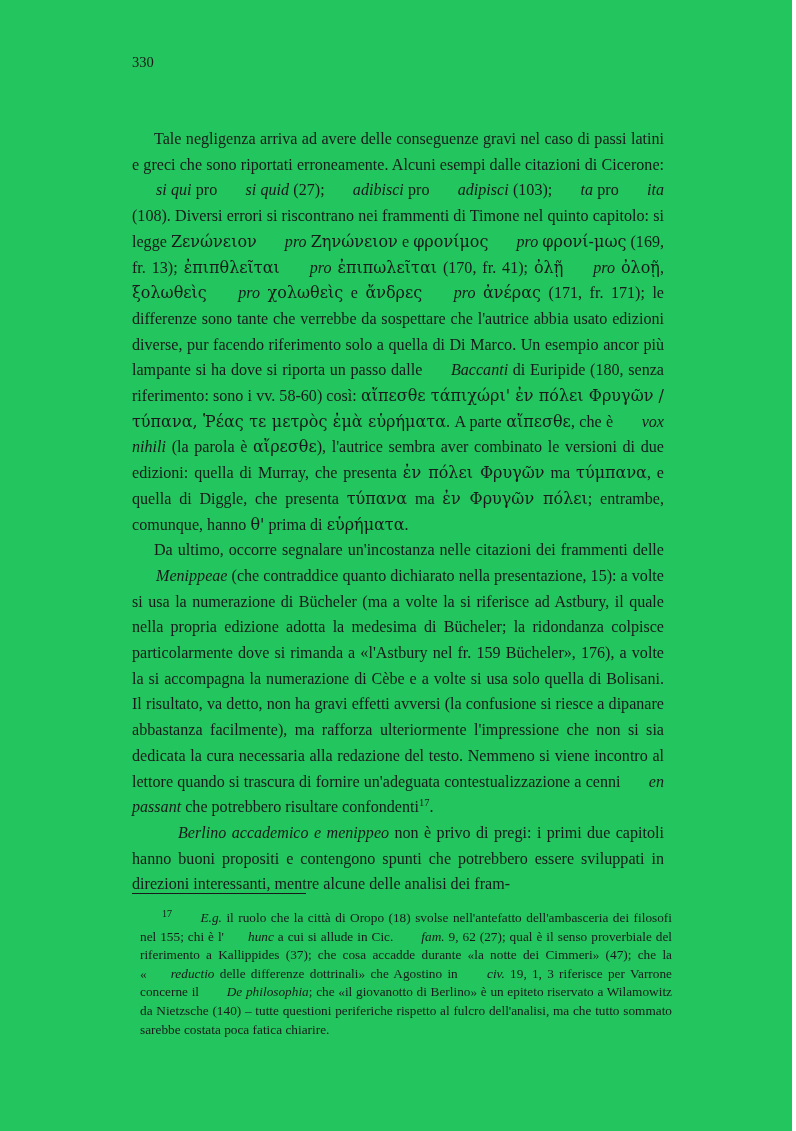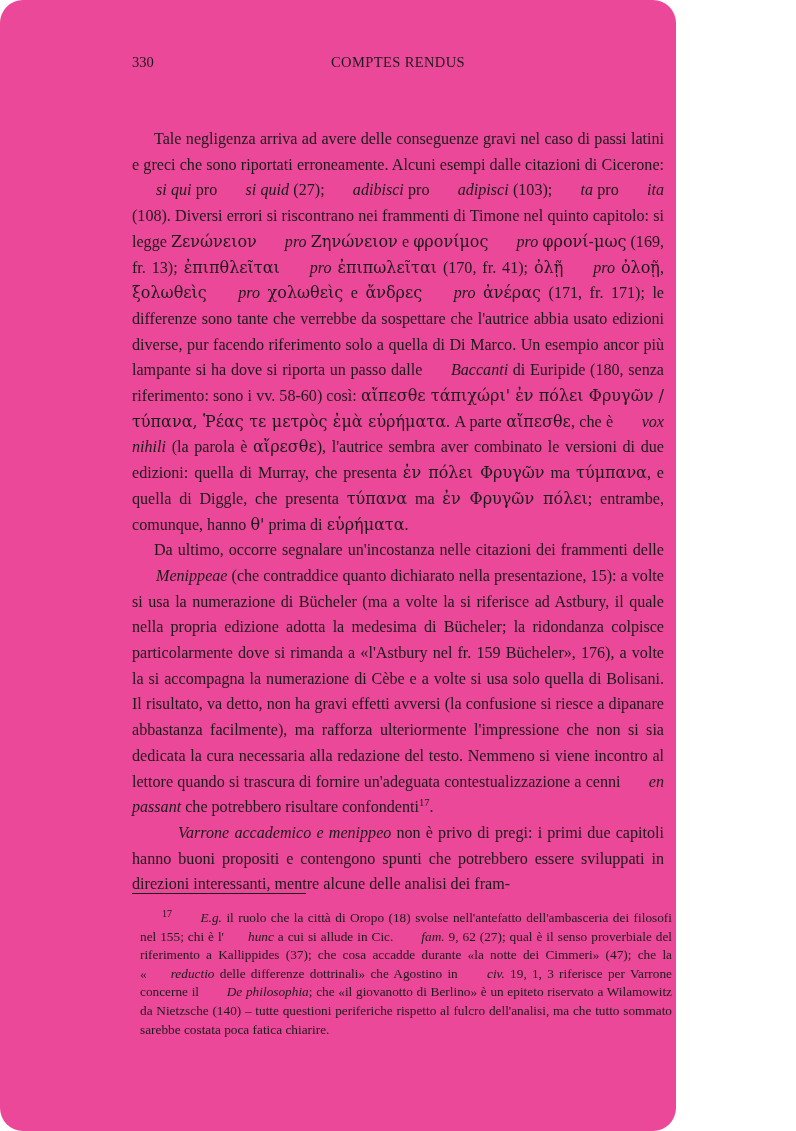--- a/index.html
+++ b/index.html
@@ -2,27 +2,26 @@
 <html><head>
 <meta charset="utf-8">
 <style>
   html, body {
     margin: 0;
     padding: 0;
     background: #ffffff;
   }
   .page {
     position: relative;
-    width: 676px;
+    width: 792px;
     height: 1131px;
-    background: #ec4899;
+    background: #22c55e;
     font-family: "Liberation Serif", serif;
     color: #1a1a1a;
     box-sizing: border-box;
-    border-radius: 23px;
   }
   .header {
     position: absolute;
     top: 54px;
     left: 132px;
     width: 532px;
     height: 20px;
     font-size: 14.5px;
   }
   .header .folio {
@@ -100,27 +99,26 @@
     line-height: 0;
   }
 </style>
 </head>
 <body>
 
 <div class="page">
 
   <div class="header">
     <span class="folio">330</span>
-    <span class="running-title">COMPTES RENDUS</span>
   </div>
 
   <div class="body-area">
     <p class="body-par indent">Tale negligenza arriva ad avere delle conseguenze gravi nel caso di passi latini e greci che sono riportati erroneamente. Alcuni esempi dalle citazioni di Cicerone: <i>si qui</i> pro <i>si quid</i> (27); <i>adibisci</i> pro <i>adipisci</i> (103); <i>ta</i> pro <i>ita</i> (108). Diversi errori si riscontrano nei frammenti di Timone nel quinto capitolo: si legge <span class="greek">Ζενώνειον</span> <i>pro</i> <span class="greek">Ζηνώνειον</span> e <span class="greek">φρονίμος</span> <i>pro</i> <span class="greek">φρονί-μως</span> (169, fr. 13); <span class="greek">ἐπιπθλεῖται</span> <i>pro</i> <span class="greek">ἐπιπωλεῖται</span> (170, fr. 41); <span class="greek">ὀλῇ</span> <i>pro</i> <span class="greek">ὀλοῇ</span>, <span class="greek">ξολωθεὶς</span> <i>pro</i> <span class="greek">χολωθεὶς</span> e <span class="greek">ἄνδρες</span> <i>pro</i> <span class="greek">ἀνέρας</span> (171, fr. 171); le differenze sono tante che verrebbe da sospettare che l'autrice abbia usato edizioni diverse, pur facendo riferimento solo a quella di Di Marco. Un esempio ancor più lampante si ha dove si riporta un passo dalle <i>Baccanti</i> di Euripide (180, senza riferimento: sono i vv. 58-60) così: <span class="greek">αἴπεσθε τάπιχώρι' ἐν πόλει Φρυγῶν / τύπανα, Ῥέας τε μετρὸς ἐμὰ εὑρήματα</span>. A parte <span class="greek">αἴπεσθε</span>, che è <i>vox nihili</i> (la parola è <span class="greek">αἴρεσθε</span>), l'autrice sembra aver combinato le versioni di due edizioni: quella di Murray, che presenta <span class="greek">ἐν πόλει Φρυγῶν</span> ma <span class="greek">τύμπανα</span>, e quella di Diggle, che presenta <span class="greek">τύπανα</span> ma <span class="greek">ἐν Φρυγῶν πόλει</span>; entrambe, comunque, hanno <span class="greek">θ'</span> prima di <span class="greek">εὑρήματα</span>.</p>
     <p class="body-par indent">Da ultimo, occorre segnalare un'incostanza nelle citazioni dei frammenti delle <i>Menippeae</i> (che contraddice quanto dichiarato nella presentazione, 15): a volte si usa la numerazione di Bücheler (ma a volte la si riferisce ad Astbury, il quale nella propria edizione adotta la medesima di Bücheler; la ridondanza colpisce particolarmente dove si rimanda a «l'Astbury nel fr. 159 Bücheler», 176), a volte la si accompagna la numerazione di Cèbe e a volte si usa solo quella di Bolisani. Il risultato, va detto, non ha gravi effetti avversi (la confusione si riesce a dipanare abbastanza facilmente), ma rafforza ulteriormente l'impressione che non si sia dedicata la cura necessaria alla redazione del testo. Nemmeno si viene incontro al lettore quando si trascura di fornire un'adeguata contestualizzazione a cenni <i>en passant</i> che potrebbero risultare confondenti<sup class="note-ref">17</sup>.</p>
-    <p class="body-par indent gap-before"><i>Varrone accademico e menippeo</i> non è privo di pregi: i primi due capitoli hanno buoni propositi e contengono spunti che potrebbero essere sviluppati in direzioni interessanti, mentre alcune delle analisi dei fram-</p>
+    <p class="body-par indent gap-before"><i>Berlino accademico e menippeo</i> non è privo di pregi: i primi due capitoli hanno buoni propositi e contengono spunti che potrebbero essere sviluppati in direzioni interessanti, mentre alcune delle analisi dei fram-</p>
   </div>
 
   <div class="footnote-rule"></div>
 
   <div class="footnotes">
     <p class="footnote"><span class="fn-mark">17</span> <i>E.g.</i> il ruolo che la città di Oropo (18) svolse nell'antefatto dell'ambasceria dei filosofi nel 155; chi è l'<i>hunc</i> a cui si allude in Cic. <i>fam.</i> 9, 62 (27); qual è il senso proverbiale del riferimento a Kallippides (37); che cosa accadde durante «la notte dei Cimmeri» (47); che la «<i>reductio</i> delle differenze dottrinali» che Agostino in <i>civ.</i> 19, 1, 3 riferisce per Varrone concerne il <i>De philosophia</i>; che «il giovanotto di Berlino» è un epiteto riservato a Wilamowitz da Nietzsche (140) – tutte questioni periferiche rispetto al fulcro dell'analisi, ma che tutto sommato sarebbe costata poca fatica chiarire.</p>
   </div>
 
 </div>
 

